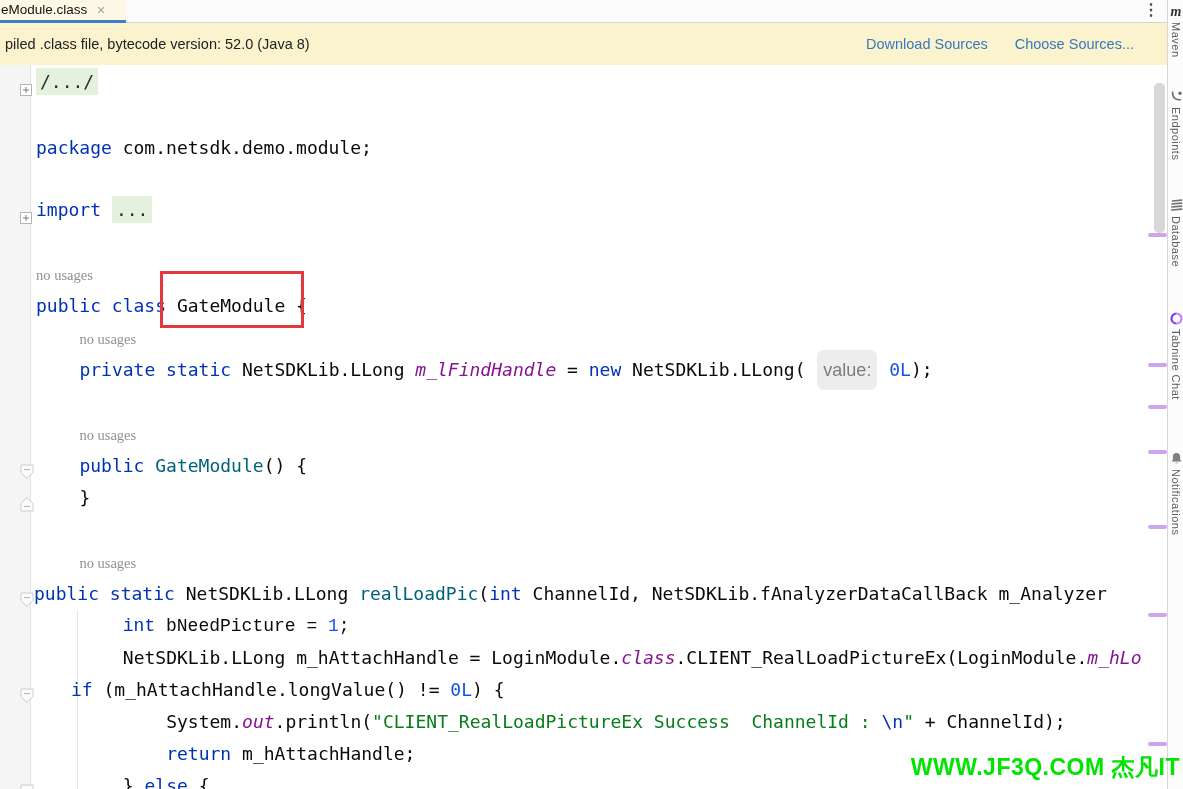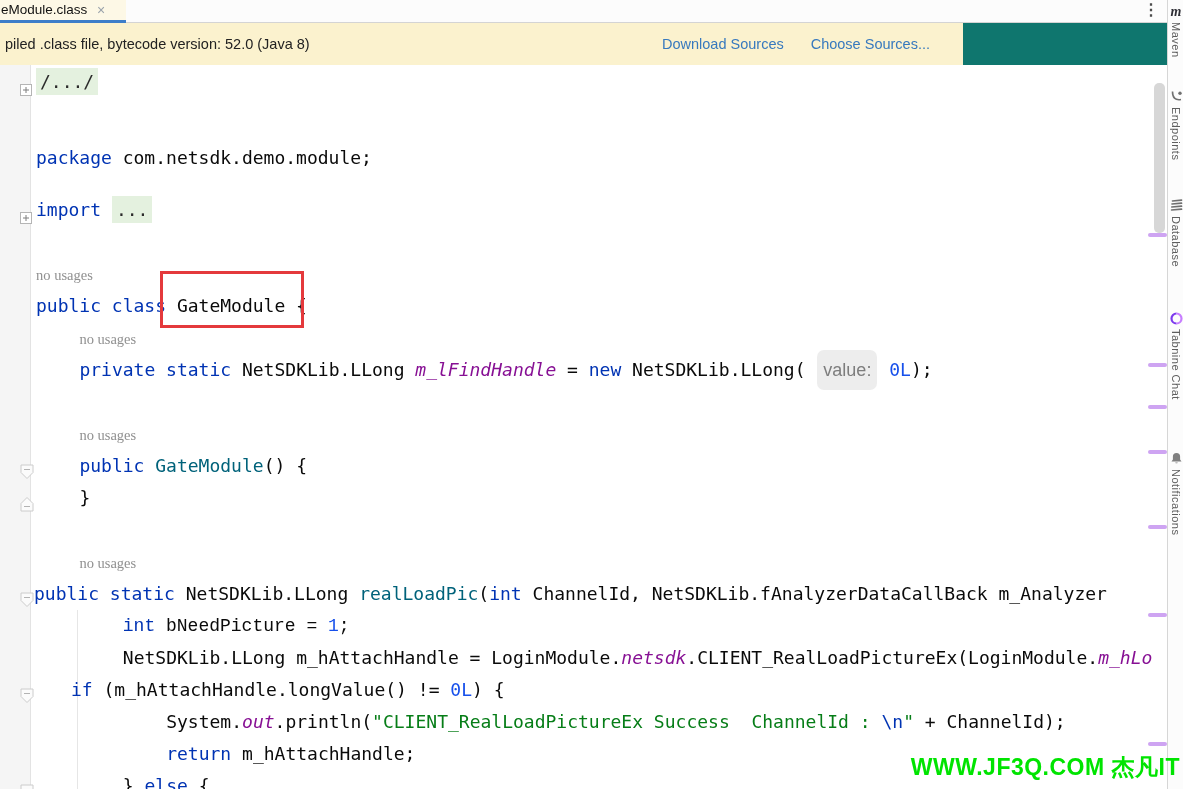--- a/index.html
+++ b/index.html
@@ -12,21 +12,21 @@
             background:#fcfcfc; border-bottom:1px solid #d4d4d4; }
   .tab { position:absolute; left:0; top:0; width:126px; height:23px;
          background:#fdf8e6; }
   .tab-label { position:absolute; left:1px; top:2px; font-size:13.5px; color:#111; }
   .tab-close { position:absolute; left:97px; top:2px; font-size:14px; color:#9aa2ab; cursor:pointer; }
   .tab-underline { position:absolute; left:0; bottom:-1px; width:126px; height:4px; background:#3d7ec9; }
   .more-dots { position:absolute; left:1143px; top:0px; font-size:16px; font-weight:bold;
                color:#4c4c4c; letter-spacing:0; line-height:20px; }
 
   
-  .banner { position:absolute; left:0; top:23px; width:963px; height:42px;
+  .banner { position:absolute; left:0; top:23px; width:1167px; height:42px;
             background:#fbf2ce; display:flex; align-items:center; font-size:14.5px; }
   .banner-msg { margin-left:5px; color:#222; }
   .banner-links { margin-left:auto; display:flex; gap:27px; padding-right:33px; }
   .banner-link { color:#3779be; cursor:pointer; }
 
   
   .editor { position:absolute; left:0; top:65px; width:1167px; height:724px;
             background:#fff; overflow:hidden; }
   .gutter-bg { position:absolute; left:0; top:0; width:30px; height:724px; background:#f5f5f5; }
   .gutter-line { position:absolute; left:30px; top:0; width:1px; height:724px; background:#e3e3e3; }
@@ -99,21 +99,21 @@
     <div class="gutter-bg"></div>
     <div class="gutter-line"></div>
     <div class="indent-guide"></div>
     <div id="code-lines">
         <div class="code-line" style="top: 1px; padding-left: 36px;"><span class="gut"><svg width="12" height="12">
               <rect x="0.5" y="0.5" width="11" height="11" fill="#fff" stroke="#b5b5b5"></rect>
               <line x1="3" y1="6" x2="9" y2="6" stroke="#7f7f7f"></line>
               <line x1="6" y1="3" x2="6" y2="9" stroke="#7f7f7f"></line>
             </svg></span><span class="sg-fold">/.../</span></div>
         <div class="code-line" style="top: 33px; padding-left: 36px;"></div>
-        <div class="code-line" style="top: 77px; padding-left: 36px;"><span class="sg-kw">package</span><span class="sg-def"> com.netsdk.demo.module;</span></div>
+        <div class="code-line" style="top: 67px; padding-left: 36px;"><span class="sg-kw">package</span><span class="sg-def"> com.netsdk.demo.module;</span></div>
         <div class="code-line" style="top: 97px; padding-left: 36px;"></div>
         <div class="code-line" style="top: 129px; padding-left: 36px;"><span class="gut"><svg width="12" height="12">
               <rect x="0.5" y="0.5" width="11" height="11" fill="#fff" stroke="#b5b5b5"></rect>
               <line x1="3" y1="6" x2="9" y2="6" stroke="#7f7f7f"></line>
               <line x1="6" y1="3" x2="6" y2="9" stroke="#7f7f7f"></line>
             </svg></span><span class="sg-kw">import</span><span class="sg-def"> </span><span class="sg-fold">...</span></div>
         <div class="code-line" style="top: 161px; padding-left: 36px;"></div>
         <div class="code-line" style="top: 193px; padding-left: 36px;"><span class="sg-hint">no usages</span></div>
         <div class="code-line" style="top: 225px; padding-left: 36px;"><span class="sg-kw">public class</span><span class="sg-def"> GateModule {</span></div>
         <div class="code-line" style="top: 257px; padding-left: 79.4px;"><span class="sg-hint">no usages</span></div>
@@ -128,21 +128,21 @@
               <path d="M1 15 h12 v-7.5 L7 1.5 L1 7.5 z" fill="#fbfbfb" stroke="#cccccc"></path>
               <line x1="4" y1="10.5" x2="10" y2="10.5" stroke="#b3b3b3"></line>
             </svg></span><span class="sg-def">}</span></div>
         <div class="code-line" style="top: 449px; padding-left: 36px;"></div>
         <div class="code-line" style="top: 481px; padding-left: 79.4px;"><span class="sg-hint">no usages</span></div>
         <div class="code-line" style="top: 513px; padding-left: 34px;"><span class="gut"><svg width="14" height="16">
               <path d="M1 1 h12 v7.5 L7 14.5 L1 8.5 z" fill="#fbfbfb" stroke="#cccccc"></path>
               <line x1="4" y1="5.5" x2="10" y2="5.5" stroke="#b3b3b3"></line>
             </svg></span><span class="sg-kw">public static</span><span class="sg-def"> NetSDKLib.LLong </span><span class="sg-mdecl">realLoadPic</span><span class="sg-def">(</span><span class="sg-kw">int</span><span class="sg-def"> ChannelId, NetSDKLib.fAnalyzerDataCallBack m_Analyzer</span></div>
         <div class="code-line" style="top: 545px; padding-left: 122.8px; font-family: Liberation Mono, monospace;"><span class="sg-kw">int</span><span class="sg-def"> bNeedPicture = </span><span class="sg-num">1</span><span class="sg-def">;</span></div>
-        <div class="code-line" style="top: 577px; padding-left: 122.8px;"><span class="sg-def">NetSDKLib.LLong m_hAttachHandle = LoginModule.</span><span class="sg-field">netsdk</span><span class="sg-def">.CLIENT_RealLoadPictureEx(LoginModule.</span><span class="sg-field">m_hLo</span></div>
+        <div class="code-line" style="top: 577px; padding-left: 122.8px;"><span class="sg-def">NetSDKLib.LLong m_hAttachHandle = LoginModule.</span><span class="sg-field">class</span><span class="sg-def">.CLIENT_RealLoadPictureEx(LoginModule.</span><span class="sg-field">m_hLo</span></div>
         <div class="code-line" style="top: 609px; padding-left: 71px;"><span class="gut"><svg width="14" height="16">
               <path d="M1 1 h12 v7.5 L7 14.5 L1 8.5 z" fill="#fbfbfb" stroke="#cccccc"></path>
               <line x1="4" y1="5.5" x2="10" y2="5.5" stroke="#b3b3b3"></line>
             </svg></span><span class="sg-kw">if</span><span class="sg-def"> (m_hAttachHandle.longValue() != </span><span class="sg-num">0L</span><span class="sg-def">) {</span></div>
         <div class="code-line" style="top: 641px; padding-left: 166.2px;"><span class="sg-def">System.</span><span class="sg-field">out</span><span class="sg-def">.println(</span><span class="sg-str">"CLIENT_RealLoadPictureEx Success  ChannelId : </span><span class="sg-esc">\n</span><span class="sg-str">"</span><span class="sg-def"> + ChannelId);</span></div>
         <div class="code-line" style="top: 673px; padding-left: 166.2px;"><span class="sg-kw">return</span><span class="sg-def"> m_hAttachHandle;</span></div>
         <div class="code-line" style="top: 705px; padding-left: 122.8px;"><span class="gut"><svg width="14" height="16">
               <path d="M1 1 h12 v7.5 L7 14.5 L1 8.5 z" fill="#fbfbfb" stroke="#cccccc"></path>
               <line x1="4" y1="5.5" x2="10" y2="5.5" stroke="#b3b3b3"></line>
             </svg></span><span class="sg-def">} </span><span class="sg-kw">else</span><span class="sg-def"> {</span></div>

